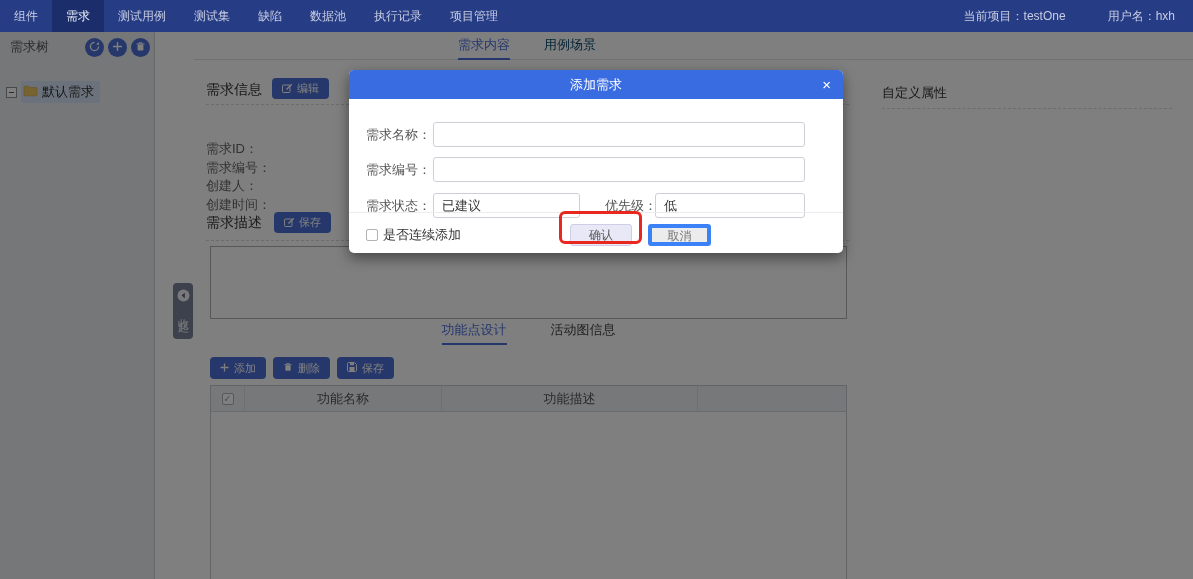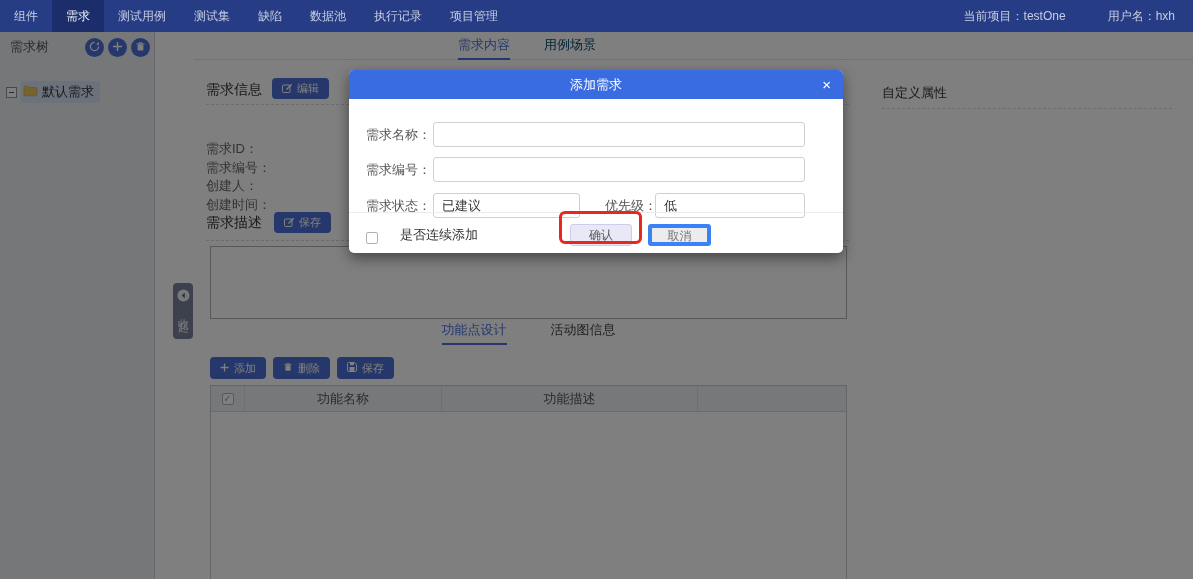--- a/index.html
+++ b/index.html
@@ -85,21 +85,21 @@
   .modal-title { font-size:13px; color:#fff; }
   .modal-close { position:absolute; right:12px; top:0; height:29px; line-height:29px;
     color:#fff; font-size:15px; cursor:pointer; }
   .m-row { position:absolute; display:flex; align-items:center; }
   .m-label { font-size:13px; color:#555; }
   .req-star { color:#e0463c; font-size:13px; margin-left:4px; }
   .m-input { border:1px solid #ccd0d6; border-radius:3px; height:25px; font-size:13px; color:#333;
     padding:0 8px; background:#fff; font-family:"Liberation Sans","DejaVu Sans",sans-serif; }
   .modal-footer { position:absolute; left:0; top:142px; width:494px; height:41px;
     border-top:1px solid #ececec; }
-  .footer-check { position:absolute; left:17px; top:13px; display:flex; align-items:flex-end; gap:22px; }
+  .footer-check { position:absolute; left:17px; top:13px; display:flex; align-items:center; gap:5px; }
   .footer-check .label { font-size:13px; color:#333; }
   .btn-confirm { position:absolute; left:221px; top:11px; width:62px; height:22px;
     background:#e9e8f6; border:1px solid #cfcde8; border-radius:3px; font-size:12px; color:#555; cursor:pointer; }
   .btn-cancel { position:absolute; left:299px; top:11px; width:63px; height:22px;
     background:#ececec; border:4px solid #3b82f6; border-radius:3px; font-size:12px; color:#737373; cursor:pointer; }
 
   .red-annotation { position:absolute; left:559px; top:179px; width:83px; height:33px;
     border:3px solid #e8271f; border-radius:6px; z-index:30; pointer-events:none; }
 </style>
 </head>

